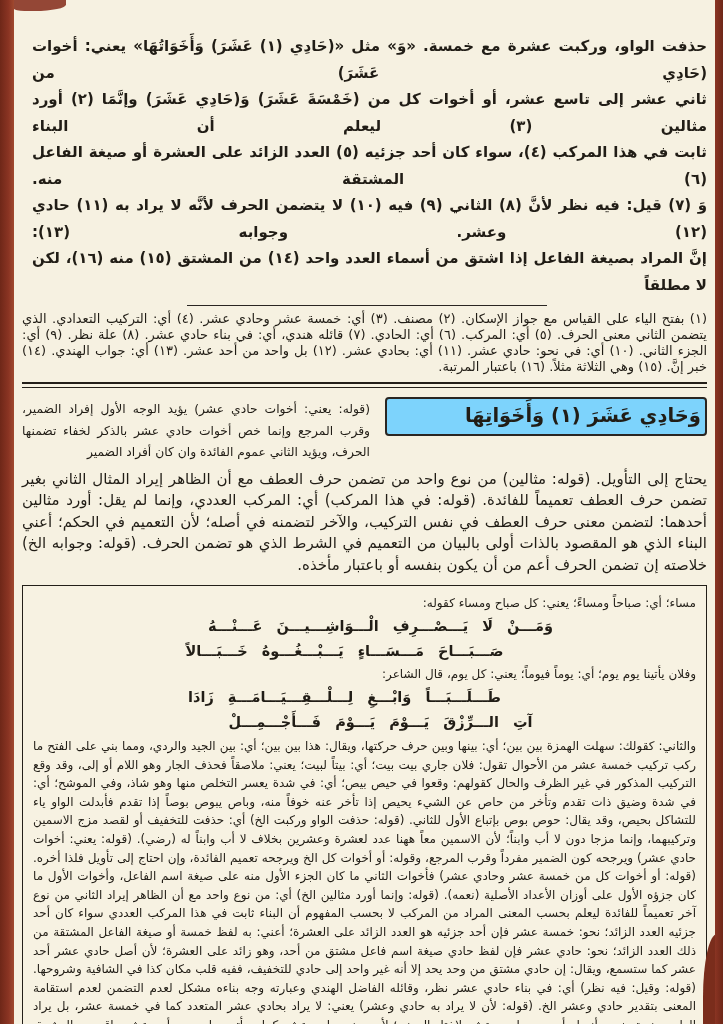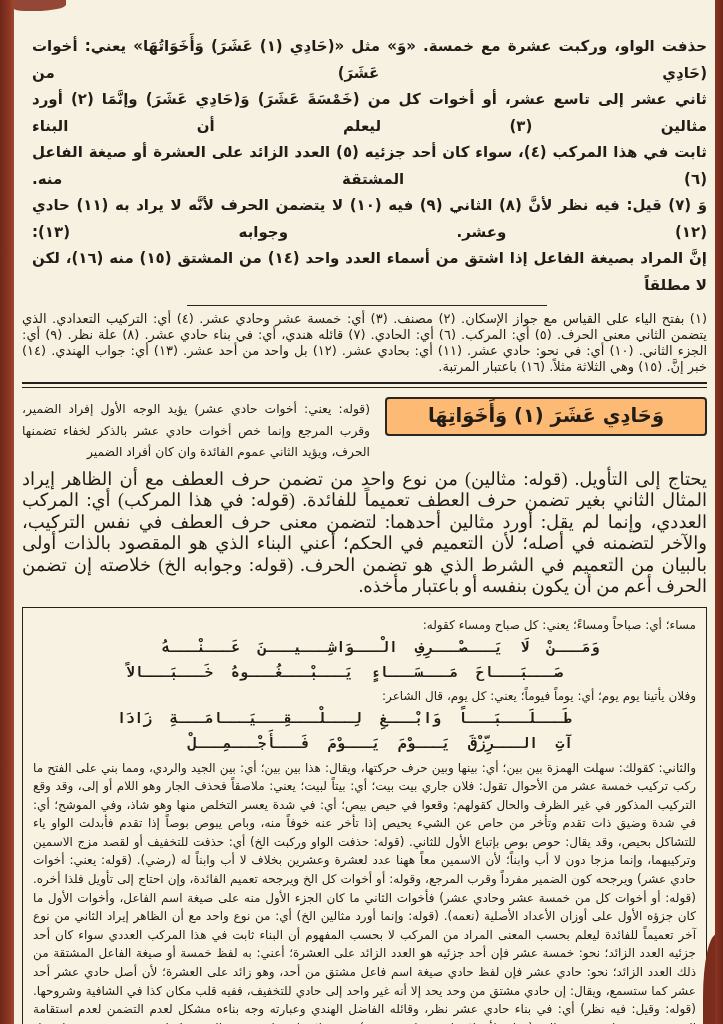--- a/index.html
+++ b/index.html
@@ -28,34 +28,34 @@
 
   
   .fsep{width:360px;border-top:1.6px solid #2a2622;margin:7px 0 5px;margin-right:160px;}
   .footnotes{font-size:13px;line-height:16px;text-align:justify;}
 
   .dbl-rule{margin-top:7px;height:3px;border-top:2.4px solid #231f19;border-bottom:1.1px solid #231f19;}
 
   
   .section{display:flex;gap:15px;margin-top:9px;align-items:flex-start;}
   .title-col{width:322px;flex:none;}
-  .title-box{border:2px solid #2a2622;border-radius:4px;text-align:center;
-    font-size:19.5px;font-weight:700;padding:5px 4px 7px;background:#fdba74;}
+  .title-box{border:2px solid #2a2622;border-radius:4px;
+    font-size:19.5px;font-weight:700;padding:5px 4px 7px;background:#7dd3fc;}
   .title-note{border:1.4px solid #2a2622;margin-top:5px;font-size:11.2px;
     padding:3px 8px 4px;text-align:right;}
   .side-col{flex:1;font-size:12.3px;line-height:21.5px;text-align:justify;padding-top:2px;}
 
-  .para1{margin-top:5px;font-size:18px;line-height:21.5px;text-align:justify;font-family:Liberation Serif, serif;}
+  .para1{margin-top:5px;font-size:15px;line-height:21.5px;text-align:justify;}
 
   
   .bigbox{margin-top:9px;border:1.8px solid #231f19;position:relative;
     height:566px;overflow:hidden;padding:7px 10px 26px;box-sizing:content-box;
     font-size:12px;line-height:18.6px;background:#f7f2e2;}
   .gloss-intro{text-align:right;line-height:21px;}
-  .verse{font-weight:700;font-size:14.5px;line-height:25px;text-align:center;word-spacing:9px;font-family:Liberation Mono, monospace;}
+  .verse{font-weight:700;font-size:14.5px;line-height:25px;text-align:center;word-spacing:9px;}
   .verse.shift-r{transform:translateX(16px);}
   .verse.shift-l{transform:translateX(-20px);}
   .body-text{text-align:justify;margin-top:2px;}
 </style>
 </head>
 <body>
 
 <div class="edge-left"></div>
 <div class="edge-right"></div>
 <div class="corner-tl"></div>

